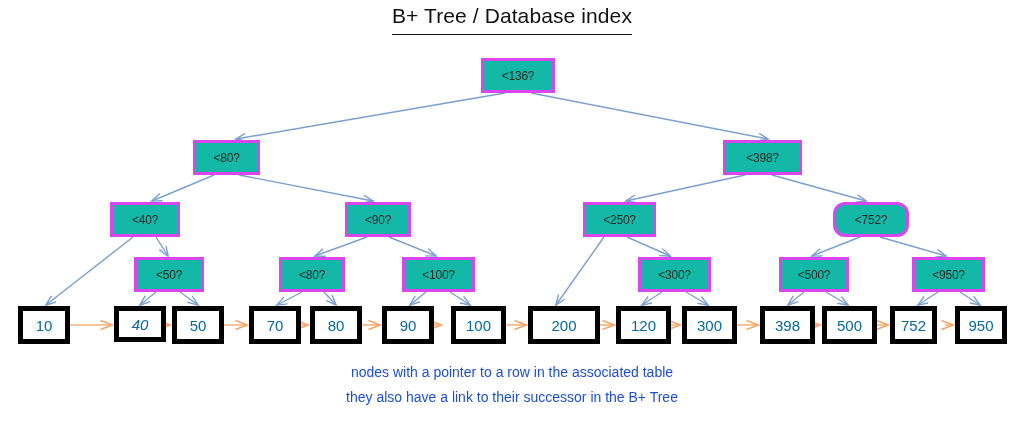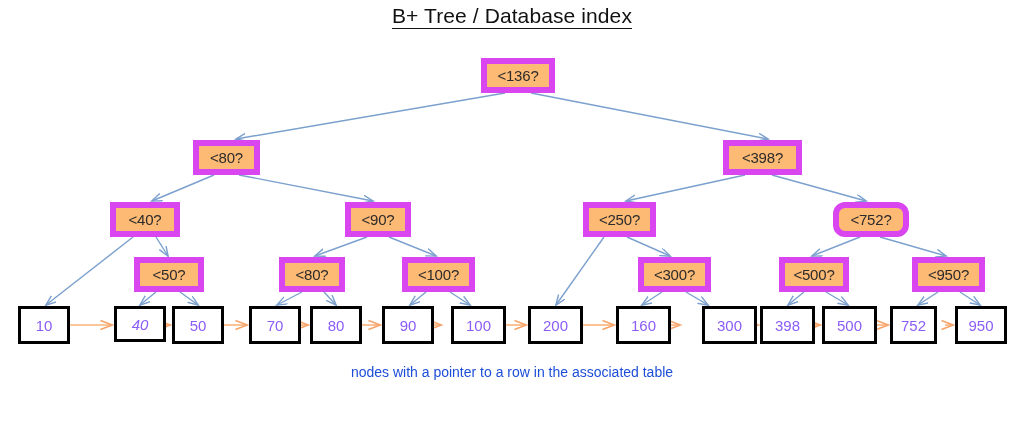--- a/index.html
+++ b/index.html
@@ -23,53 +23,53 @@
     left: 0;
     top: 4px;
     width: 1024px;
     text-align: center;
     font-size: 21px;
     color: #111111;
     letter-spacing: 0.1px;
   }
   #title span {
     border-bottom: 1.6px solid #111111;
-    padding-bottom: 1px;
+    padding-bottom: 7px;
   }
   svg#edges {
     position: absolute;
     left: 0;
     top: 0;
     width: 1024px;
     height: 424px;
     pointer-events: none;
   }
   .dnode {
     position: absolute;
     box-sizing: border-box;
-    border: 6px solid #d946ef;
-    background: #fdba74;
+    border: 3px solid #d946ef;
+    background: #14b8a6;
     display: flex;
     align-items: center;
     justify-content: center;
-    font-size: 15px;
+    font-size: 12px;
     color: #2b2b2b;
     letter-spacing: -0.2px;
     z-index: 3;
   }
   .leaf {
     position: absolute;
     box-sizing: border-box;
-    border: 3px solid #000000;
+    border: 5px solid #000000;
     background: #ffffff;
     display: flex;
     align-items: center;
     justify-content: center;
     font-size: 15px;
-    color: #8b5cf6;
+    color: #0369a1;
     z-index: 3;
   }
   #decision-label {
     position: absolute;
     left: 408px;
     top: 136px;
     font-size: 22px;
     color: #5B8DC8;
     z-index: 4;
     white-space: nowrap;
@@ -166,27 +166,28 @@
       <div class="dnode" style="left: 912px; top: 257px; width: 73px; height: 35px;">&lt;950?</div>
     </div>
   <div id="leaves-layer">
       <div class="leaf" style="left: 18px; top: 306px; width: 52px; height: 38px;">10</div>
       <div class="leaf" style="left: 114px; top: 306px; width: 52px; height: 36px; font-style: italic;">40</div>
       <div class="leaf" style="left: 172px; top: 306px; width: 52px; height: 38px;">50</div>
       <div class="leaf" style="left: 249px; top: 306px; width: 52px; height: 38px;">70</div>
       <div class="leaf" style="left: 310px; top: 306px; width: 52px; height: 38px;">80</div>
       <div class="leaf" style="left: 382px; top: 306px; width: 52px; height: 38px;">90</div>
       <div class="leaf" style="left: 443px; top: 306px; width: 55px; height: 38px; margin-left: 8px;">100</div>
-      <div class="leaf" style="left: 528px; top: 306px; width: 55px; height: 38px;">200</div>
-      <div class="leaf" style="left: 616px; top: 306px; width: 55px; height: 38px;">160</div>
-      <div class="leaf" style="left: 682px; top: 306px; width: 55px; height: 38px; margin-left: 20px;">300</div>
+      <div class="leaf" style="left: 528px; top: 306px; width: 72px; height: 38px;">200</div>
+      <div class="leaf" style="left: 616px; top: 306px; width: 55px; height: 38px;">120</div>
+      <div class="leaf" style="left: 682px; top: 306px; width: 55px; height: 38px;">300</div>
       <div class="leaf" style="left: 760px; top: 306px; width: 55px; height: 38px;">398</div>
       <div class="leaf" style="left: 822px; top: 306px; width: 55px; height: 38px;">500</div>
       <div class="leaf" style="left: 890px; top: 306px; width: 47px; height: 38px;">752</div>
       <div class="leaf" style="left: 955px; top: 306px; width: 52px; height: 38px;">950</div>
     </div>
 
 
   <div id="caption">
     <span class="cap-line">nodes with a pointer to a row in the associated table</span>
+    <span class="cap-line">they also have a link to their successor in the B+ Tree</span>
   </div>
 
 </div>
 
 </body></html>

